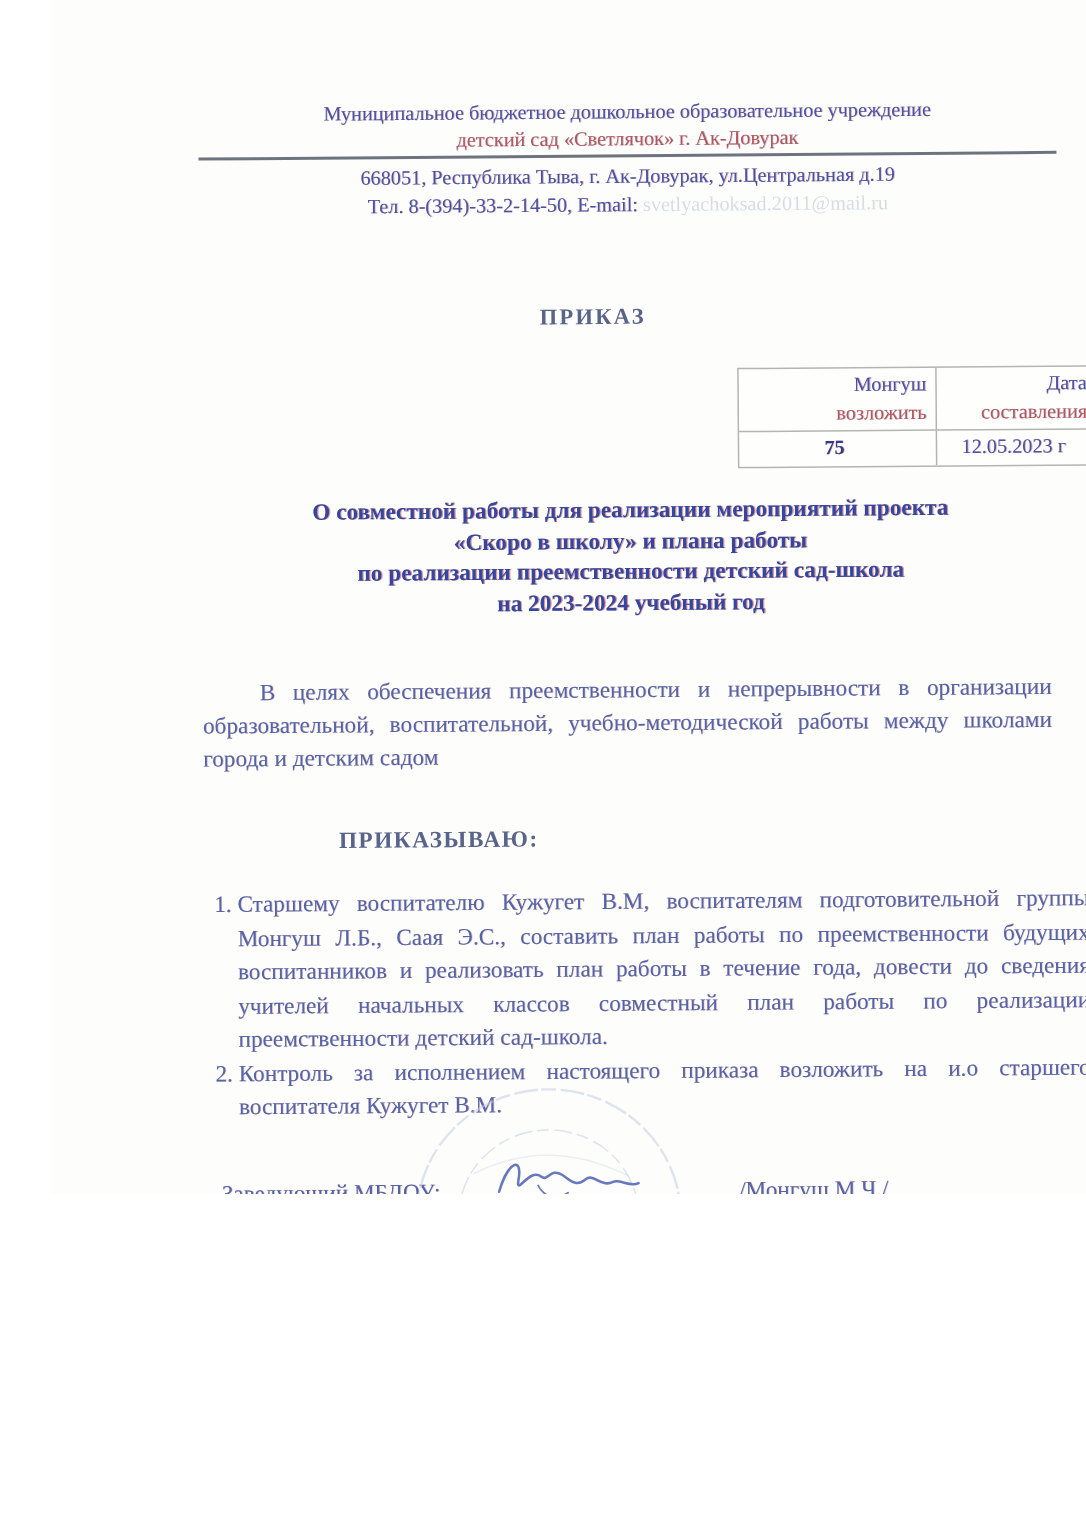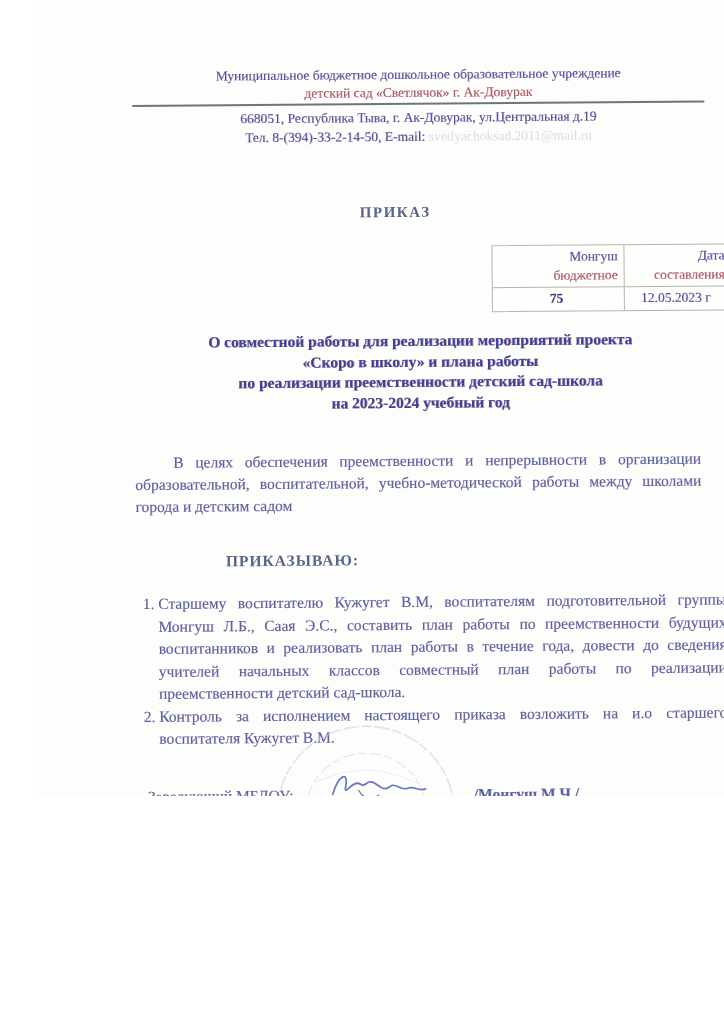--- a/index.html
+++ b/index.html
@@ -82,21 +82,21 @@
 
   .sign-row{
     position:absolute;top:786px;left:110px;right:30px;
     font-size:15.5px;
   }
   .sign-role{position:absolute;left:0;top:0;}
   .sign-line{
     position:absolute;left:180px;top:18px;width:128px;height:0;
     border-top:1.5px solid rgba(200,110,100,.75);
   }
-  .sign-name{position:absolute;left:326px;top:0;font-weight:bold;}
+  .sign-name{position:absolute;left:345px;top:0;}
 
   .stamp{
     position:absolute;left:233px;top:722px;width:190px;height:178px;
     pointer-events:none;
   }
   .handwriting{
     position:absolute;left:225px;top:748px;width:430px;height:150px;
     pointer-events:none;
   }
 
@@ -126,21 +126,21 @@
         <span>Тел. 8-(394)-33-2-14-50, E-mail:</span>
         <span class="email-faint">svetlyachoksad.2011@mail.ru</span>
       </div>
     </div>
 
     <div class="prikaz-heading ink-dark">ПРИКАЗ</div>
 
     <div class="doc-table">
       <div class="cell th">
         <div class="ink-blue">Монгуш</div>
-        <div class="ink-red">бюджетное</div>
+        <div class="ink-red">возложить</div>
       </div>
       <div class="cell th">
         <div class="ink-blue">Дата</div>
         <div class="ink-red">составления</div>
       </div>
       <div class="cell td last num-val">75</div>
       <div class="cell td last ink-blue">12.05.2023 г</div>
     </div>
 
     <div class="doc-title ink-title">

